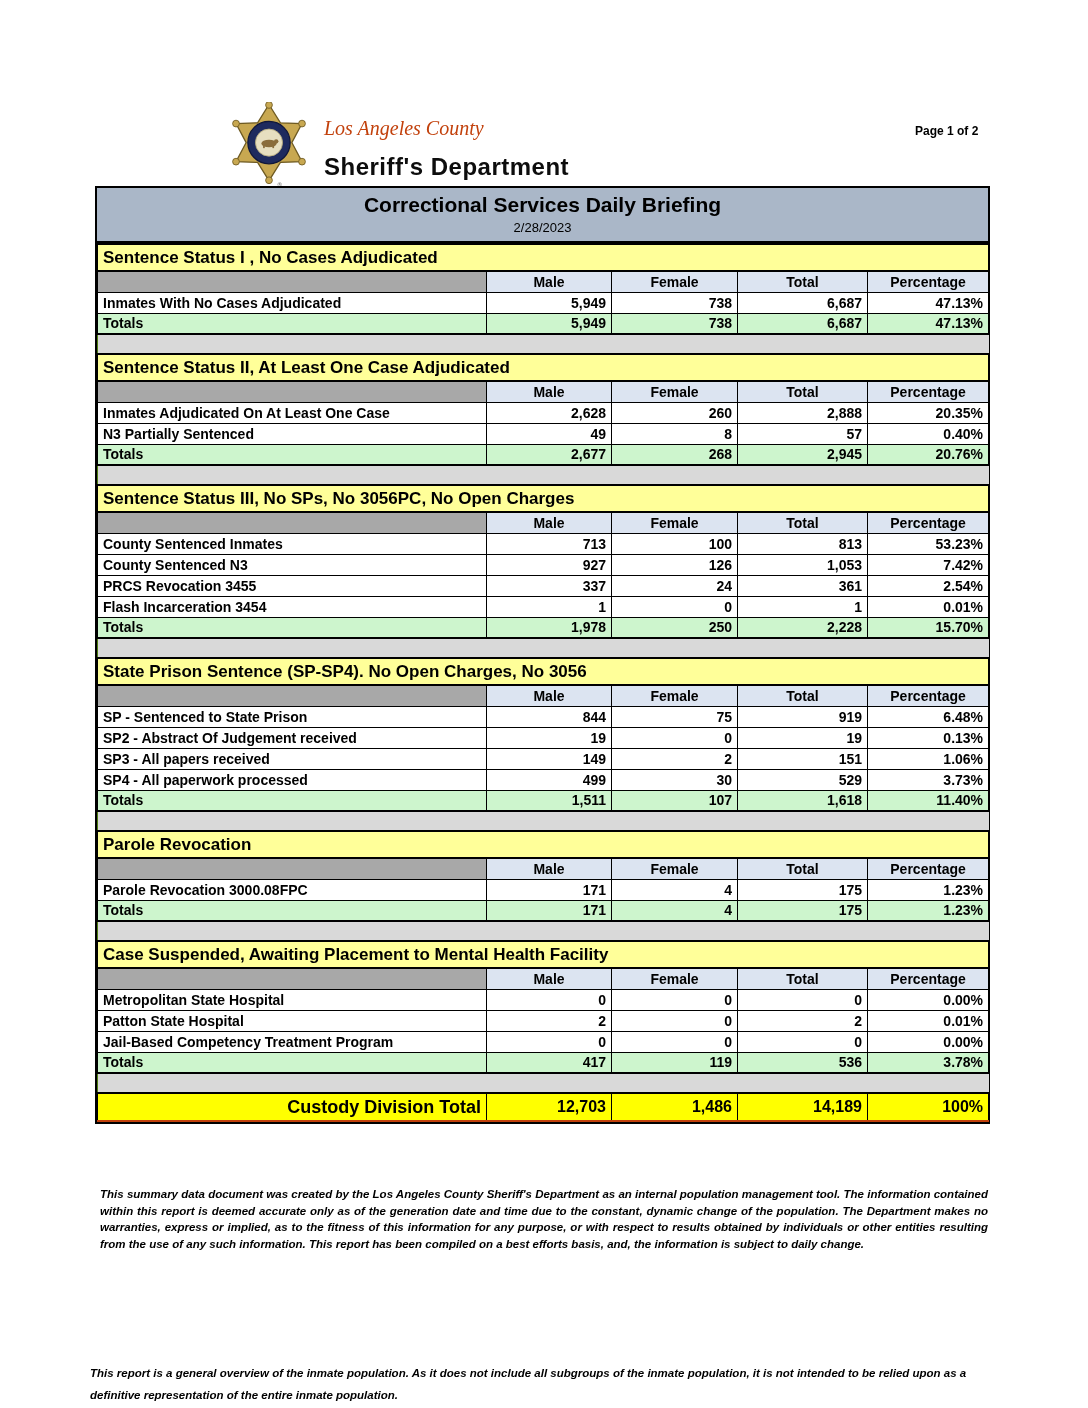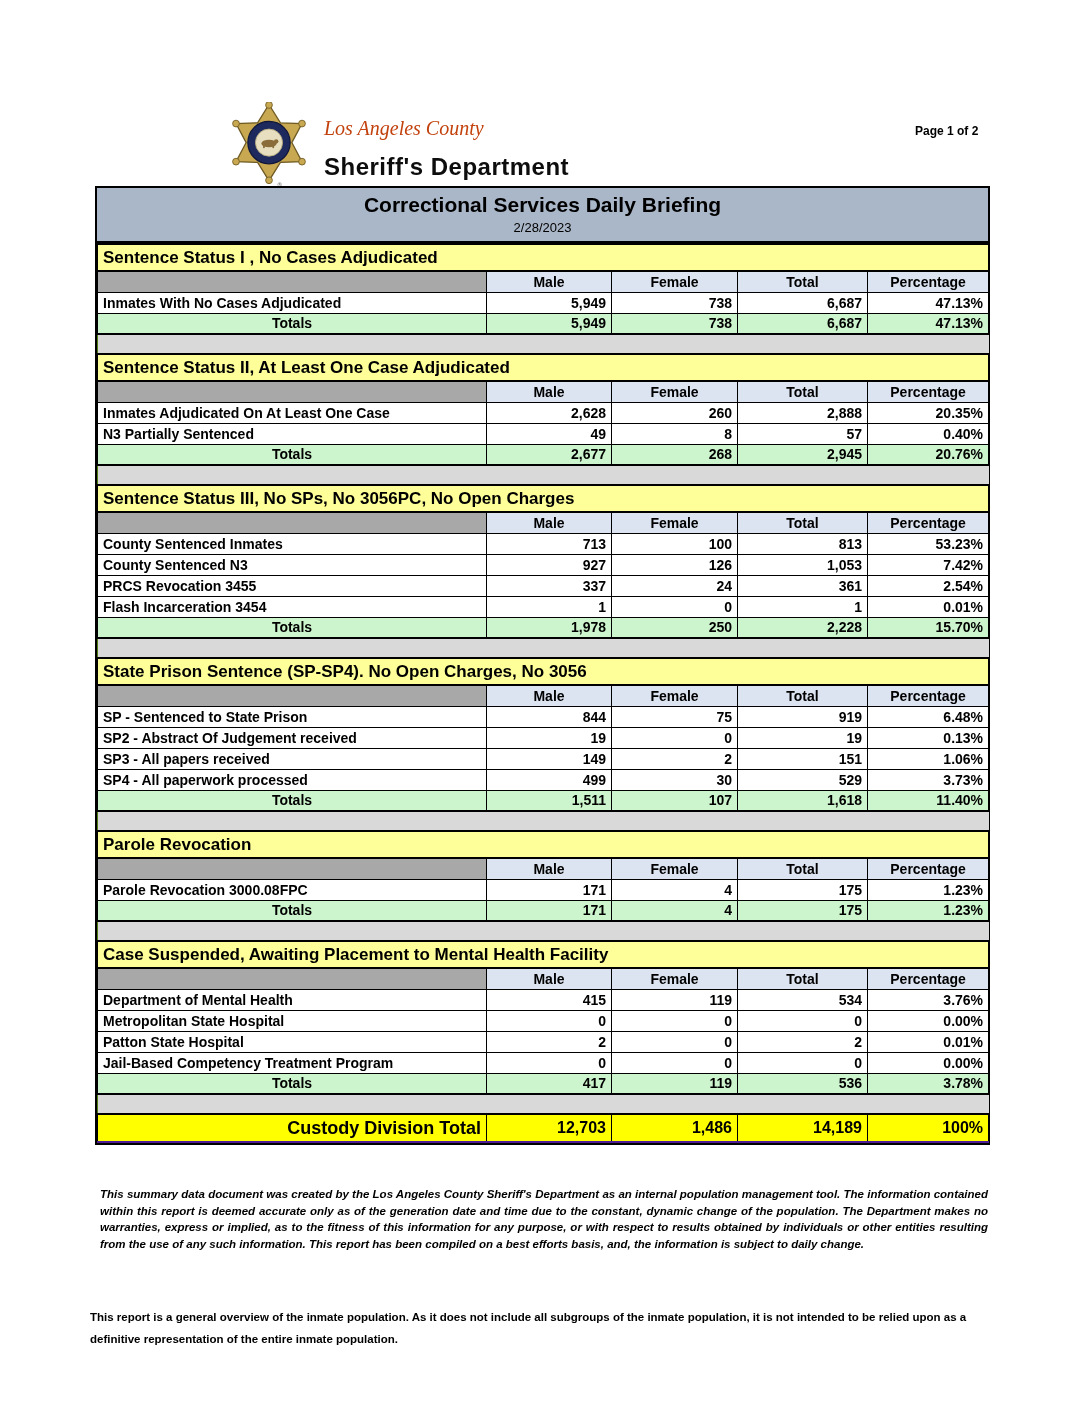--- a/index.html
+++ b/index.html
@@ -24,32 +24,32 @@
     border:1px solid #000;height:21px;padding:0 5px;font-weight:bold;
     font-size:14px;overflow:hidden;white-space:nowrap;box-sizing:border-box;
   }
   tr.sec-title td{background:#ffff99;font-size:17px;text-align:left;height:27px;border-top:2px solid #000;border-bottom:2px solid #000;}
   tr.col-head td{background:#dce4f1;text-align:center;font-size:14px;}
   tr.col-head td.first{background:#a8a8a8;}
   tr.data td{background:#ffffff;}
   tr.data td.lbl{text-align:left;}
   td.num{text-align:right;}
   tr.totals td{background:#cdf5cd;border-bottom:2px solid #000;}
-  tr.totals td.lbl{text-align:center;}
+  tr.totals td.lbl{text-align:left;}
   tr.spacer td{background:#d9d9d9;border-left:none;border-right:none;height:20px;border-top:2px solid #000;border-bottom:2px solid #000;padding:0;}
-  tr.grand td{background:#ffff00;font-size:16px;height:28px;border-top:2px solid #000;border-bottom:2px solid #4c1d95;}
+  tr.grand td{background:#ffff00;font-size:16px;height:28px;border-top:2px solid #000;border-bottom:2px solid #c2410c;}
   tr.grand td.lbl{text-align:right;font-size:18px;}
   
   .disclaimer{
     position:absolute;top:1186px;left:100px;width:888px;
     font-style:italic;font-weight:bold;font-size:11.5px;line-height:1.45;text-align:justify;
   }
   .footnote{
-    position:absolute;top:1306px;left:90px;width:900px;
-    font-weight:bold;font-size:11.5px;line-height:1.95;
+    position:absolute;top:1362px;left:90px;width:900px;
+    font-weight:bold;font-size:11.5px;line-height:1.95;font-style:italic;
   }
 </style>
 </head>
 <body>
 
 <div class="hdr-logo">
   <svg class="badge" viewBox="0 0 100 104">
     <g>
       <polygon points="50,3 63.5,24.6 89,25.5 77,48 89,70.5 63.5,71.4 50,93 36.5,71.4 11,70.5 23,48 11,25.5 36.5,24.6" fill="#c8a851" stroke="#6e5a22" stroke-width="1.5"></polygon>
       <circle cx="50" cy="3.5" r="4" fill="#c8a851" stroke="#6e5a22" stroke-width="1"></circle>
@@ -276,27 +276,20 @@
           <td colspan="5">Case Suspended, Awaiting Placement to Mental Health Facility</td>
         </tr>
         <tr class="col-head">
           <td class="first"></td>
           <td>Male</td>
           <td>Female</td>
           <td>Total</td>
           <td>Percentage</td>
         </tr>
         <tr class="data">
-          <td class="lbl">Department of Mental Health</td>
-          <td class="num">415</td>
-          <td class="num">119</td>
-          <td class="num">534</td>
-          <td class="num">3.76%</td>
-        </tr>
-        <tr class="data">
           <td class="lbl">Metropolitan State Hospital</td>
           <td class="num">0</td>
           <td class="num">0</td>
           <td class="num">0</td>
           <td class="num">0.00%</td>
         </tr>
         <tr class="data">
           <td class="lbl">Patton State Hospital</td>
           <td class="num">2</td>
           <td class="num">0</td>

